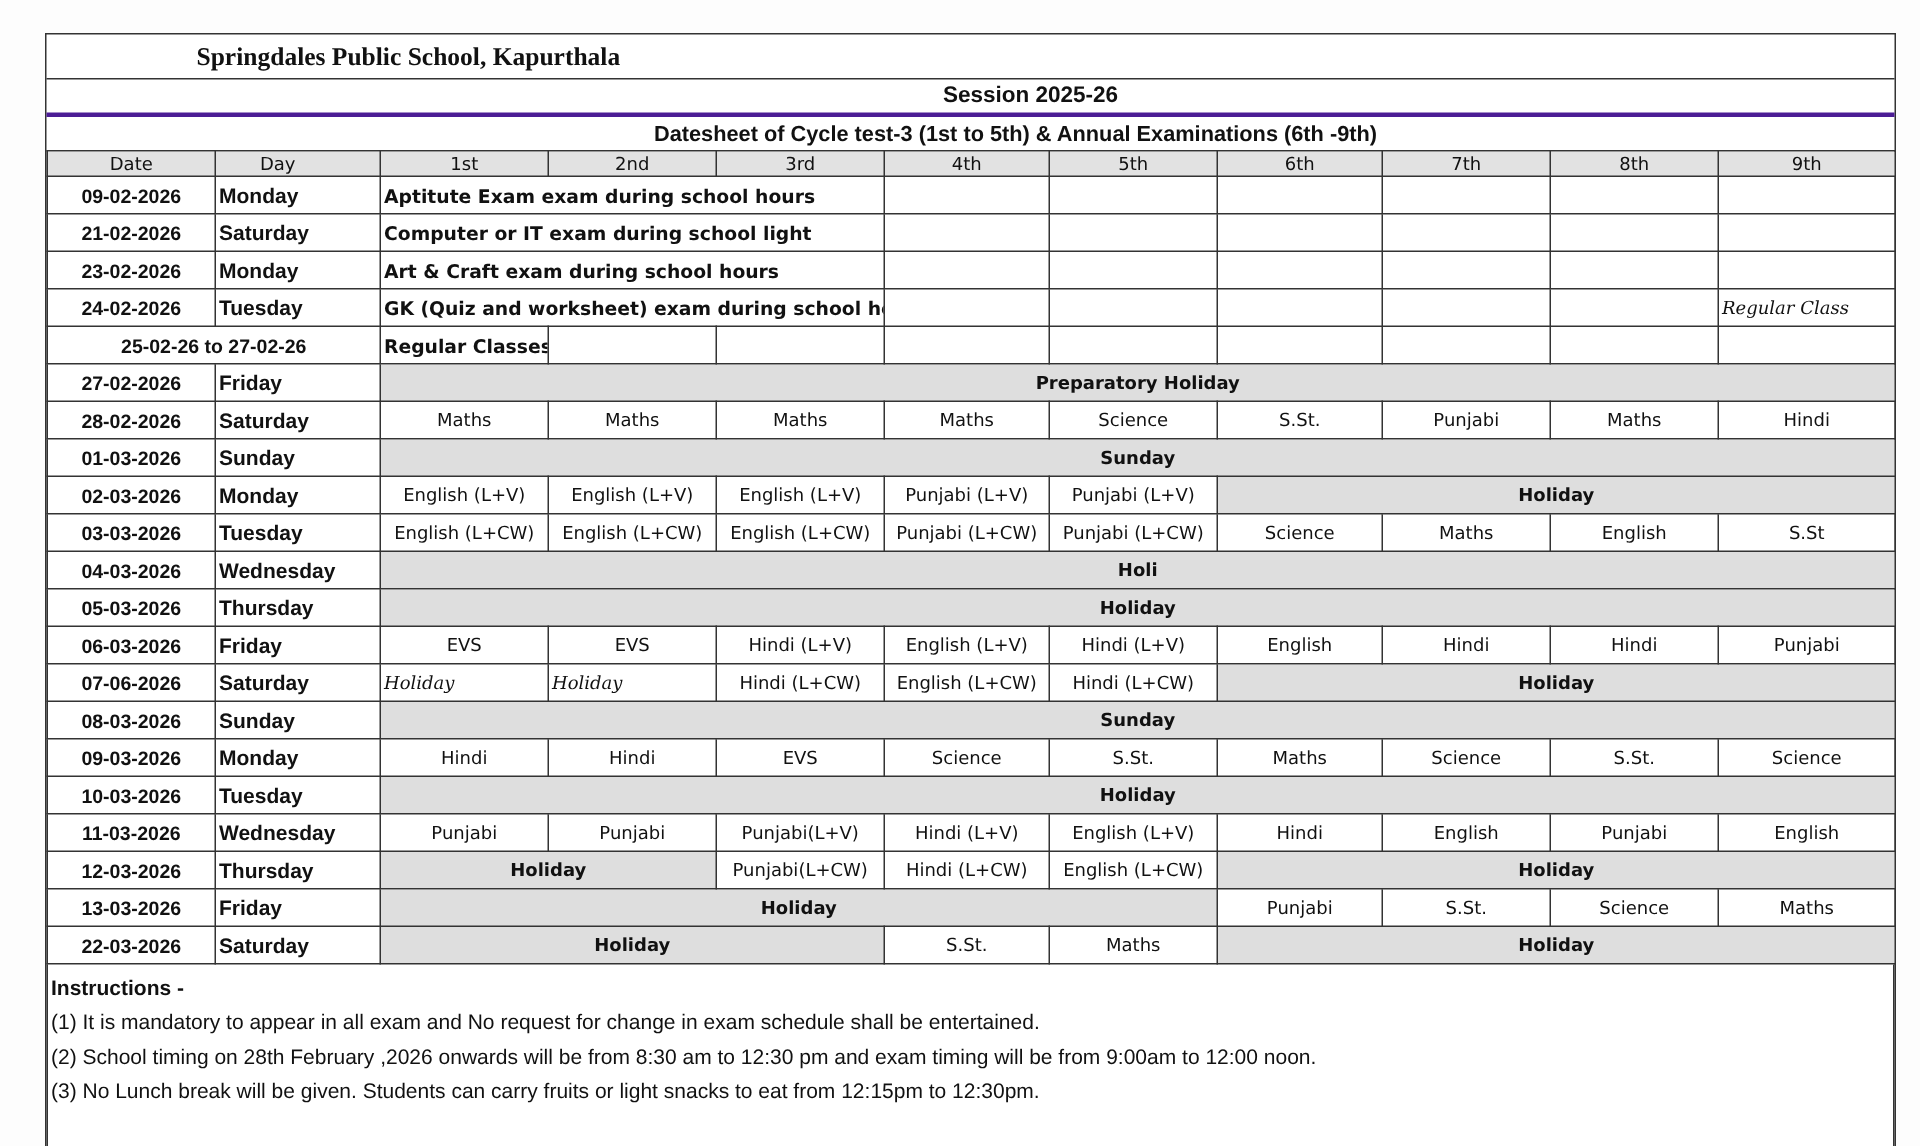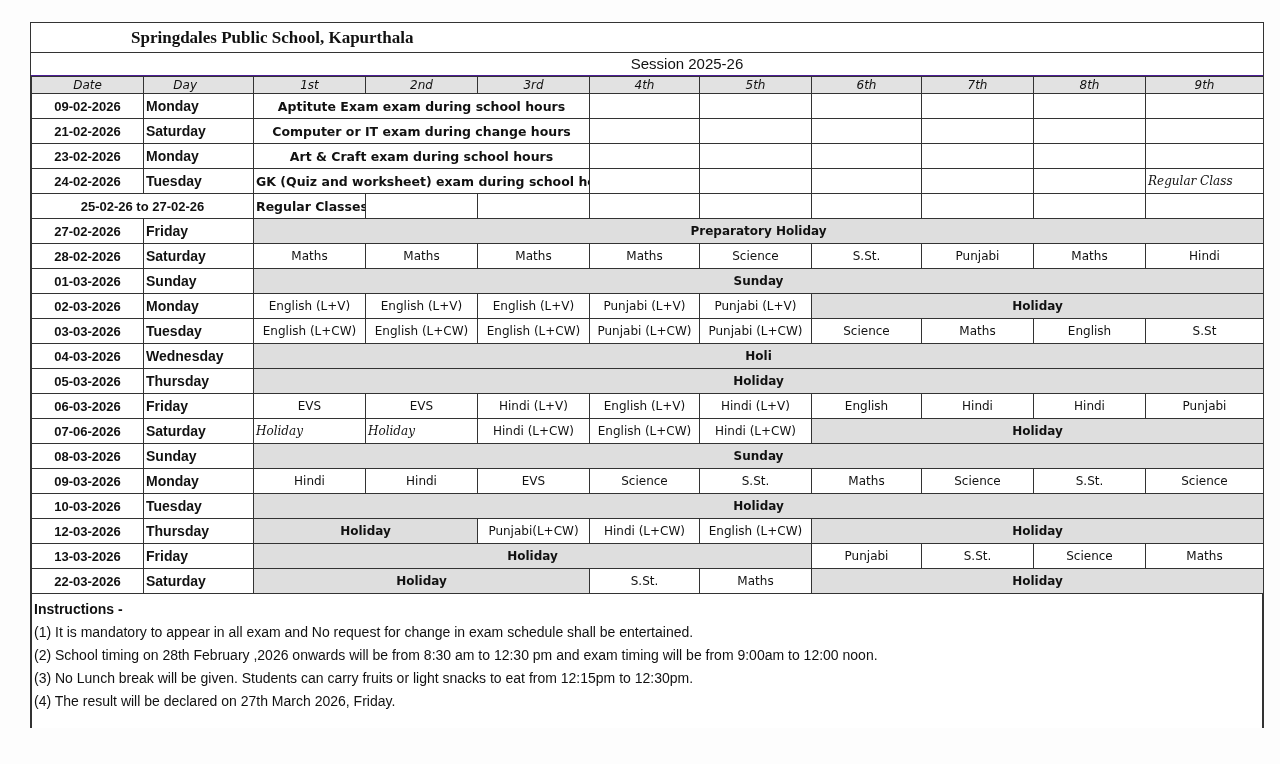--- a/index.html
+++ b/index.html
@@ -1,38 +1,39 @@
 <!DOCTYPE html>
 <html><head>
 <meta charset="utf-8">
 <style>
   html, body { margin: 0; padding: 0; background: #fdfdfd; }
   body { width: 1280px; height: 764px; position: relative; overflow: hidden; font-family: "Liberation Sans", sans-serif; color: #111; }
   .sheet { position: absolute; left: 30px; top: 22px; width: 1232px; border: 1px solid #333; border-bottom: none; background: #fff; }
   .title-row { height: 29px; border-bottom: 1px solid #333; font-weight: bold; font-size: 17px; line-height: 29px; padding-left: 100px; font-family: Liberation Serif, serif; }
-  .session-row { height: 22px; border-bottom: 1px solid #4c1d95; text-align: center; font-weight: normal; font-size: 15px; line-height: 22px; padding-left: 80px; }
+  .session-row { height: 22px; border-bottom: 3px solid #4c1d95; text-align: center; font-weight: bold; font-size: 15px; line-height: 22px; padding-left: 80px; }
   .sub-row { height: 22px; text-align: center; font-weight: bold; font-size: 14.5px; line-height: 24px; padding-left: 60px; }
   table.ds { border-collapse: collapse; width: 1232px; table-layout: fixed; font-family: "DejaVu Sans", sans-serif; font-size: 12px; }
   table.ds td, table.ds th { border: 1px solid #333; padding: 0 2px; height: 24px; overflow: hidden; white-space: nowrap; }
-  table.ds th { height: 16px; background: #e2e2e2; font-weight: normal; font-size: 12px; line-height: 14px; font-style: italic; }
+  table.ds th { height: 16px; background: #e2e2e2; font-weight: normal; font-size: 12px; line-height: 14px; }
   td.date { text-align: center; font-weight: bold; font-size: 13px; font-family: "Liberation Sans", sans-serif; }
   td.day { text-align: left; font-weight: bold; font-size: 14px; font-family: "Liberation Sans", sans-serif; padding-left: 4px; }
   td.subj { text-align: center; }
-  td.note { text-align: center; font-weight: bold; font-size: 12.5px; }
+  td.note { text-align: left; font-weight: bold; font-size: 12.5px; }
   td.gray { background: #dedede; text-align: center; font-weight: bold; }
   td.hand { font-family: "DejaVu Serif", serif; font-style: italic; font-size: 12px; text-align: left; }
   .instr { border-left: 1px solid #333; border-right: 1px solid #333; padding: 4px 2px 0 2px; font-size: 14px; line-height: 23px; height: 130px; }
   .instr-title { font-weight: bold; }
 </style>
 </head>
 <body>
 
 <div class="sheet">
   <div class="title-row">Springdales Public School, Kapurthala</div>
   <div class="session-row">Session 2025-26</div>
+  <div class="sub-row">Datesheet of Cycle test-3 (1st to 5th) &amp; Annual Examinations (6th -9th)</div>
 
   <table class="ds">
     <colgroup>
       <col style="width:112px">
         <col style="width:110px">
         <col style="width:112px">
         <col style="width:112px">
         <col style="width:112px">
       <col style="width:110px">
         <col style="width:112px">
@@ -64,21 +65,21 @@
           <td></td>
           <td></td>
           <td></td>
           <td></td>
           <td></td>
           <td></td>
         </tr>
         <tr>
           <td class="date">21-02-2026</td>
           <td class="day">Saturday</td>
-          <td class="note" colspan="3">Computer or IT exam during change hours</td>
+          <td class="note" colspan="3">Computer or IT exam during school light</td>
           <td></td>
           <td></td>
           <td></td>
           <td></td>
           <td></td>
           <td></td>
         </tr>
         <tr>
           <td class="date">23-02-2026</td>
           <td class="day">Monday</td>
@@ -209,20 +210,33 @@
           <td class="subj">Science</td>
           <td class="subj">S.St.</td>
           <td class="subj">Science</td>
         </tr>
         <tr>
           <td class="date">10-03-2026</td>
           <td class="day">Tuesday</td>
           <td class="gray" colspan="9">Holiday</td>
         </tr>
         <tr>
+          <td class="date">11-03-2026</td>
+          <td class="day">Wednesday</td>
+          <td class="subj">Punjabi</td>
+          <td class="subj">Punjabi</td>
+          <td class="subj">Punjabi(L+V)</td>
+          <td class="subj">Hindi (L+V)</td>
+          <td class="subj">English (L+V)</td>
+          <td class="subj">Hindi</td>
+          <td class="subj">English</td>
+          <td class="subj">Punjabi</td>
+          <td class="subj">English</td>
+        </tr>
+        <tr>
           <td class="date">12-03-2026</td>
           <td class="day">Thursday</td>
           <td class="gray" colspan="2">Holiday</td>
           <td class="subj">Punjabi(L+CW)</td>
           <td class="subj">Hindi (L+CW)</td>
           <td class="subj">English (L+CW)</td>
           <td class="gray" colspan="4">Holiday</td>
         </tr>
         <tr>
           <td class="date">13-03-2026</td>
@@ -242,15 +256,14 @@
           <td class="gray" colspan="4">Holiday</td>
         </tr>
       </tbody>
   </table>
 
   <div class="instr">
     <div class="instr-title">Instructions -</div>
     <div>(1)  It is mandatory to appear in all exam and No request for change in exam schedule shall be entertained.</div>
     <div>(2) School timing on 28th February ,2026 onwards will be from 8:30 am to 12:30 pm  and exam timing will be from 9:00am to 12:00 noon.</div>
     <div>(3) No Lunch break will be given. Students can carry fruits or light snacks to eat from 12:15pm to 12:30pm.</div>
-    <div>(4) The result will be declared on 27th March 2026, Friday.</div>
   </div>
 </div>
 
 </body></html>

